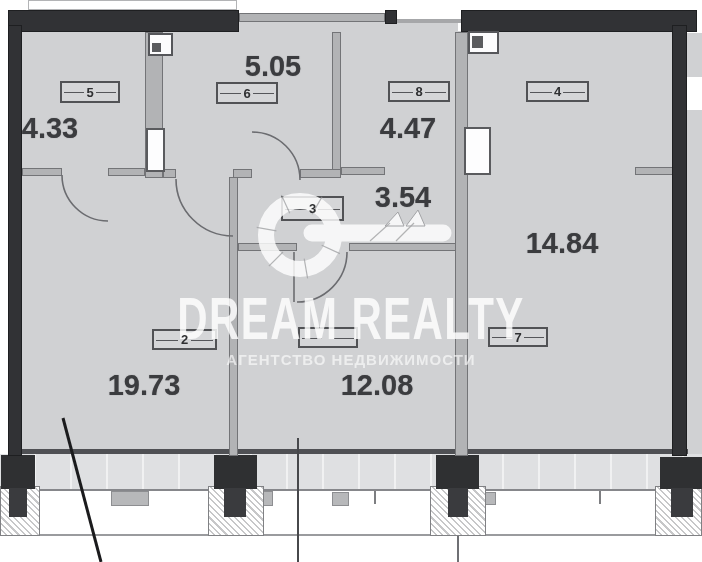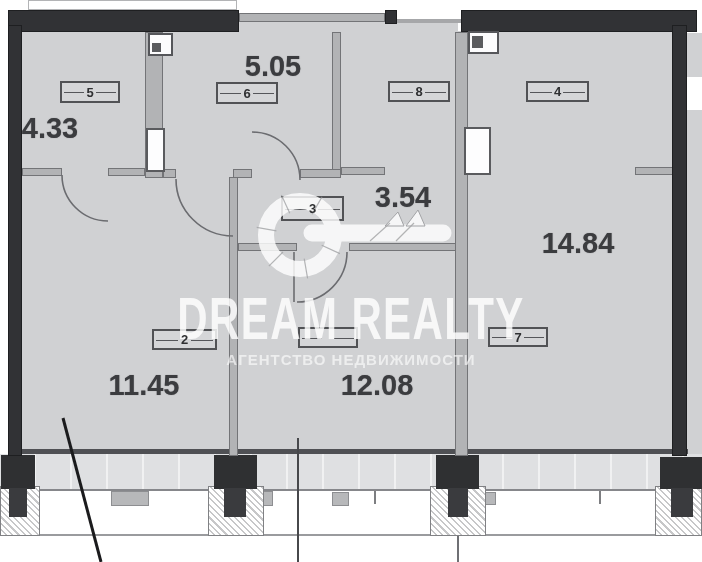--- a/index.html
+++ b/index.html
@@ -141,24 +141,25 @@
     </div>
   <div class="abs badge" style="left:298px;top:327px;width:60px;height:21px">
       <span></span>
     </div>
   <div class="abs badge" style="left:488px;top:327px;width:60px;height:20px">
       <span>7</span>
     </div>
 
   <div class="abs area" style="left:10px;top:112px;width:80px">4.33</div>
   <div class="abs area" style="left:233px;top:50px;width:80px">5.05</div>
+  <div class="abs area" style="left:368px;top:112px;width:80px">4.47</div>
   <div class="abs area" style="left:363px;top:181px;width:80px">3.54</div>
-  <div class="abs area" style="left:98px;top:369px;width:92px">11.45</div>
+  <div class="abs area" style="left:98px;top:369px;width:92px">19.73</div>
   <div class="abs area" style="left:331px;top:369px;width:92px">12.08</div>
-  <div class="abs area" style="left:532px;top:227px;width:92px">14.84</div>
+  <div class="abs area" style="left:516px;top:227px;width:92px">14.84</div>
 
   <svg class="ov" width="702" height="562" viewBox="0 0 702 562">
     <g opacity="0.82">
       <circle cx="300" cy="235" r="34" fill="none" stroke="#ffffff" stroke-width="16"></circle>
       <line x1="312" y1="233" x2="443" y2="233" stroke="#ffffff" stroke-width="17" stroke-linecap="round"></line>
       <path d="M385,226 L398,212 L404,226 Z" fill="#ffffff" stroke="#98999c" stroke-width="1"></path>
       <path d="M406,226 L418,210 L425,226 Z" fill="#ffffff" stroke="#98999c" stroke-width="1"></path>
       <g stroke="#98999c" stroke-width="1.2" opacity="0.8">
         <line x1="321.7" y1="245.2" x2="339.9" y2="253.6"></line>
         <line x1="304.2" y1="258.6" x2="307.6" y2="278.3"></line>

